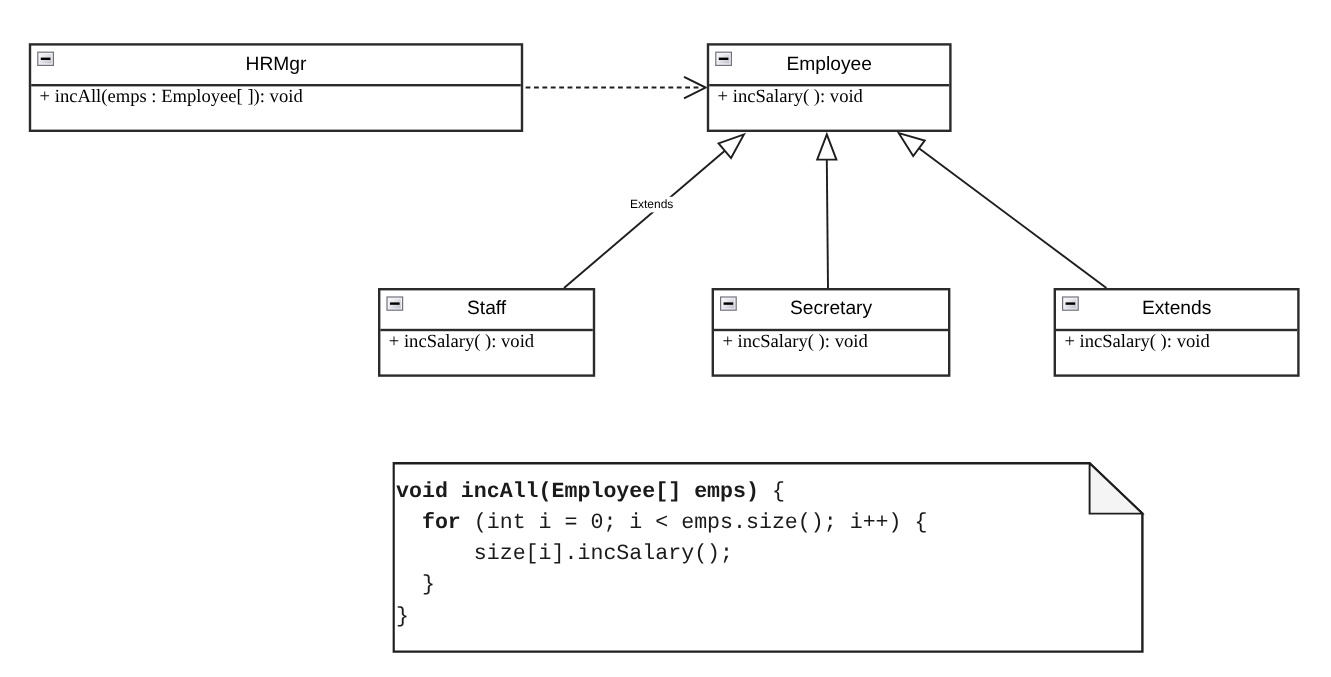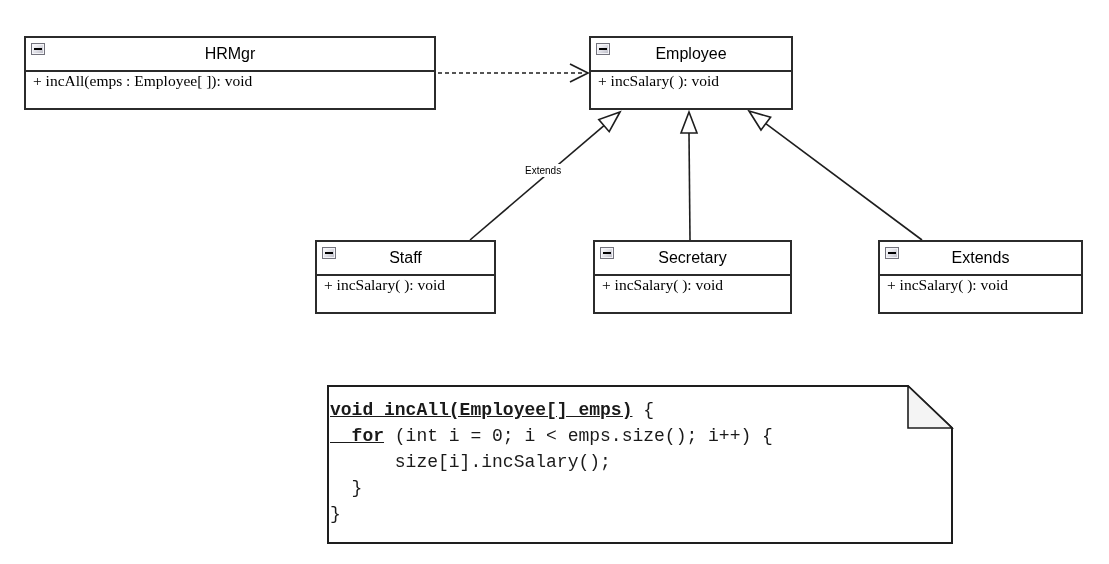--- a/index.html
+++ b/index.html
@@ -84,21 +84,21 @@
   .uml-note svg { position: absolute; left: 0; top: 0; }
   .note-code {
     position: absolute;
     left: 3px; top: 12px;
     font-family: "Liberation Mono", monospace;
     font-size: 18px;
     line-height: 26px;
     color: #1a1a1a;
   }
   .code-line { white-space: pre; }
-  .code-line .b { font-weight: bold; text-decoration: underline; }
+  .code-line .b { font-weight: bold; }
 </style>
 </head>
 <body>
 
 <div class="canvas">
 
   <svg class="connector-layer" width="1109" height="564" viewBox="0 0 1109 564">
 
     <g stroke="#1e1e1e" stroke-width="1.7" fill="none">
       <line x1="389" y1="73" x2="584" y2="73" stroke-dasharray="4 3"></line>

